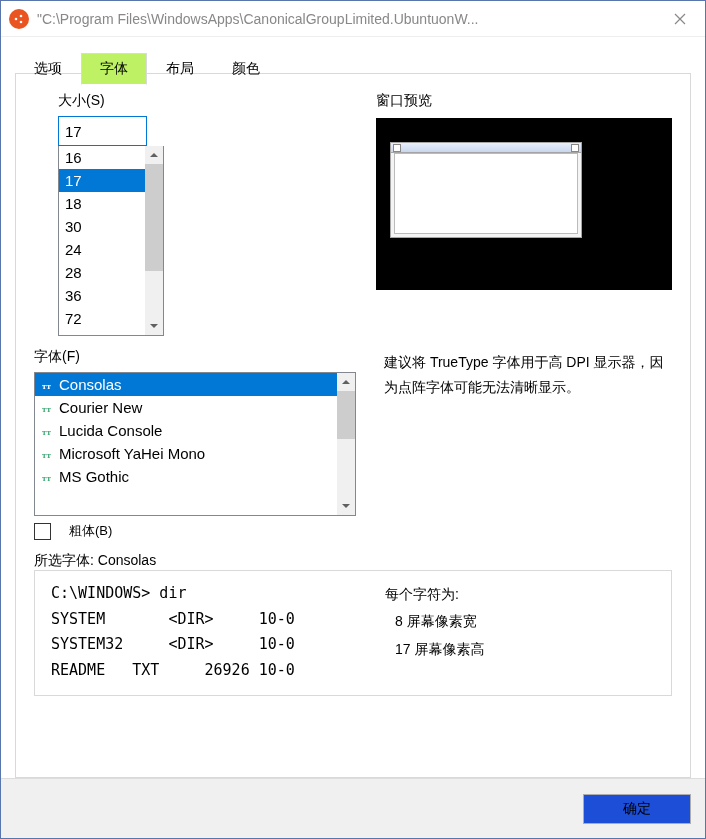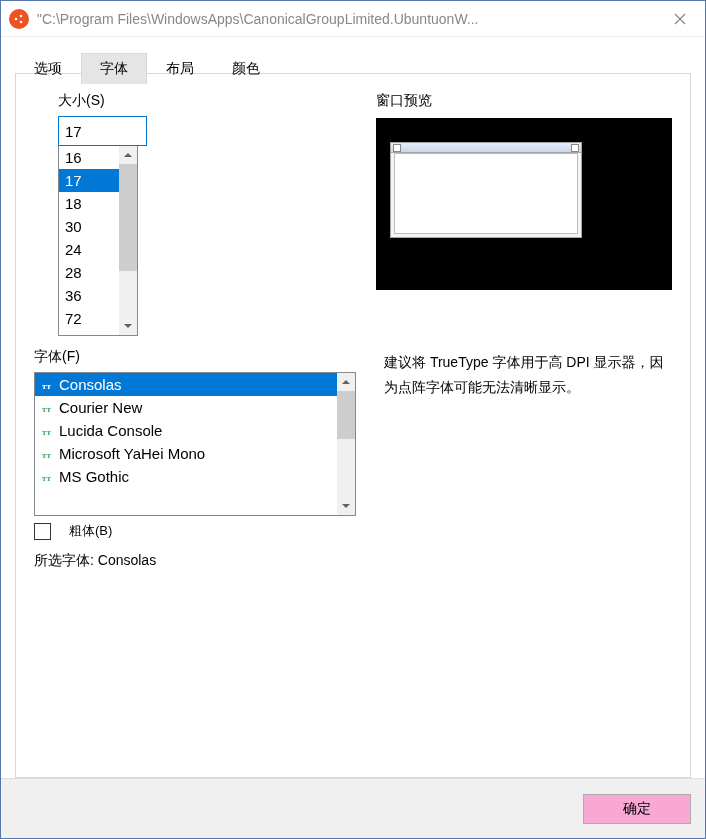--- a/index.html
+++ b/index.html
@@ -69,21 +69,21 @@
 .tab {
   padding: 6px 18px 6px 18px;
   border: 1px solid transparent;
   border-bottom: none;
   cursor: pointer;
   font-size: 14px;
   position: relative;
   top: 12px;
 }
 .tab.active {
-  background: #e5e5e5;
+  background: #bef264;
   border-color: #d9d9d9;
   border-bottom: 1px solid #fff;
   font-family: Liberation Serif, serif;
 }
 
 .tab-panel {
   border: 1px solid #d9d9d9;
   flex: 1;
   padding: 18px 18px 12px 18px;
   display: flex;
@@ -104,21 +104,21 @@
 .size-input {
   width: 89px;
   height: 30px;
   border: 1px solid #0178d6;
   font-size: 15px;
   padding: 0 6px;
   outline: none;
   font-family: inherit;
 }
 .size-list {
-  width: 80px;
+  width: 106px;
   height: 190px;
   border: 1px solid #828790;
   border-top: none;
   display: flex;
 }
 .size-items {
   flex: 1;
   overflow: hidden;
 }
 .size-item {
@@ -265,21 +265,21 @@
   display: flex;
   align-items: center;
   justify-content: flex-end;
   gap: 10px;
   padding: 0 14px;
 }
 .btn {
   width: 108px;
   height: 30px;
   border: 1px solid #adadad;
-  background: #f9a8d4;
+  background: #1d4ed8;
   font-size: 14px;
   font-family: inherit;
   cursor: pointer;
 }
 </style>
 </head>
 <body>
 
 <div class="window">
 
@@ -419,20 +419,31 @@
           <div class="bold-row">
             <div class="checkbox"></div>
             <span>粗体(B)</span>
           </div>
         </div>
         <div class="font-hint">建议将 TrueType 字体用于高 DPI 显示器，因为点阵字体可能无法清晰显示。</div>
       </div>
 
       <div class="sample-group">
         <div class="sample-label">所选字体: Consolas</div>
+        <div class="sample-box">
+          <div class="sample-mono" id="sample-mono">C:\WINDOWS&gt; dir
+SYSTEM       &lt;DIR&gt;     10-0
+SYSTEM32     &lt;DIR&gt;     10-0
+README   TXT     26926 10-0</div>
+          <div class="char-info">
+            <div>每个字符为:</div>
+            <div class="indent">  8 屏幕像素宽</div>
+            <div class="indent">17 屏幕像素高</div>
+          </div>
+        </div>
       </div>
 
     </div>
   </div>
 
   <div class="button-bar">
     <button class="btn">确定</button>
   </div>
 
 </div>

